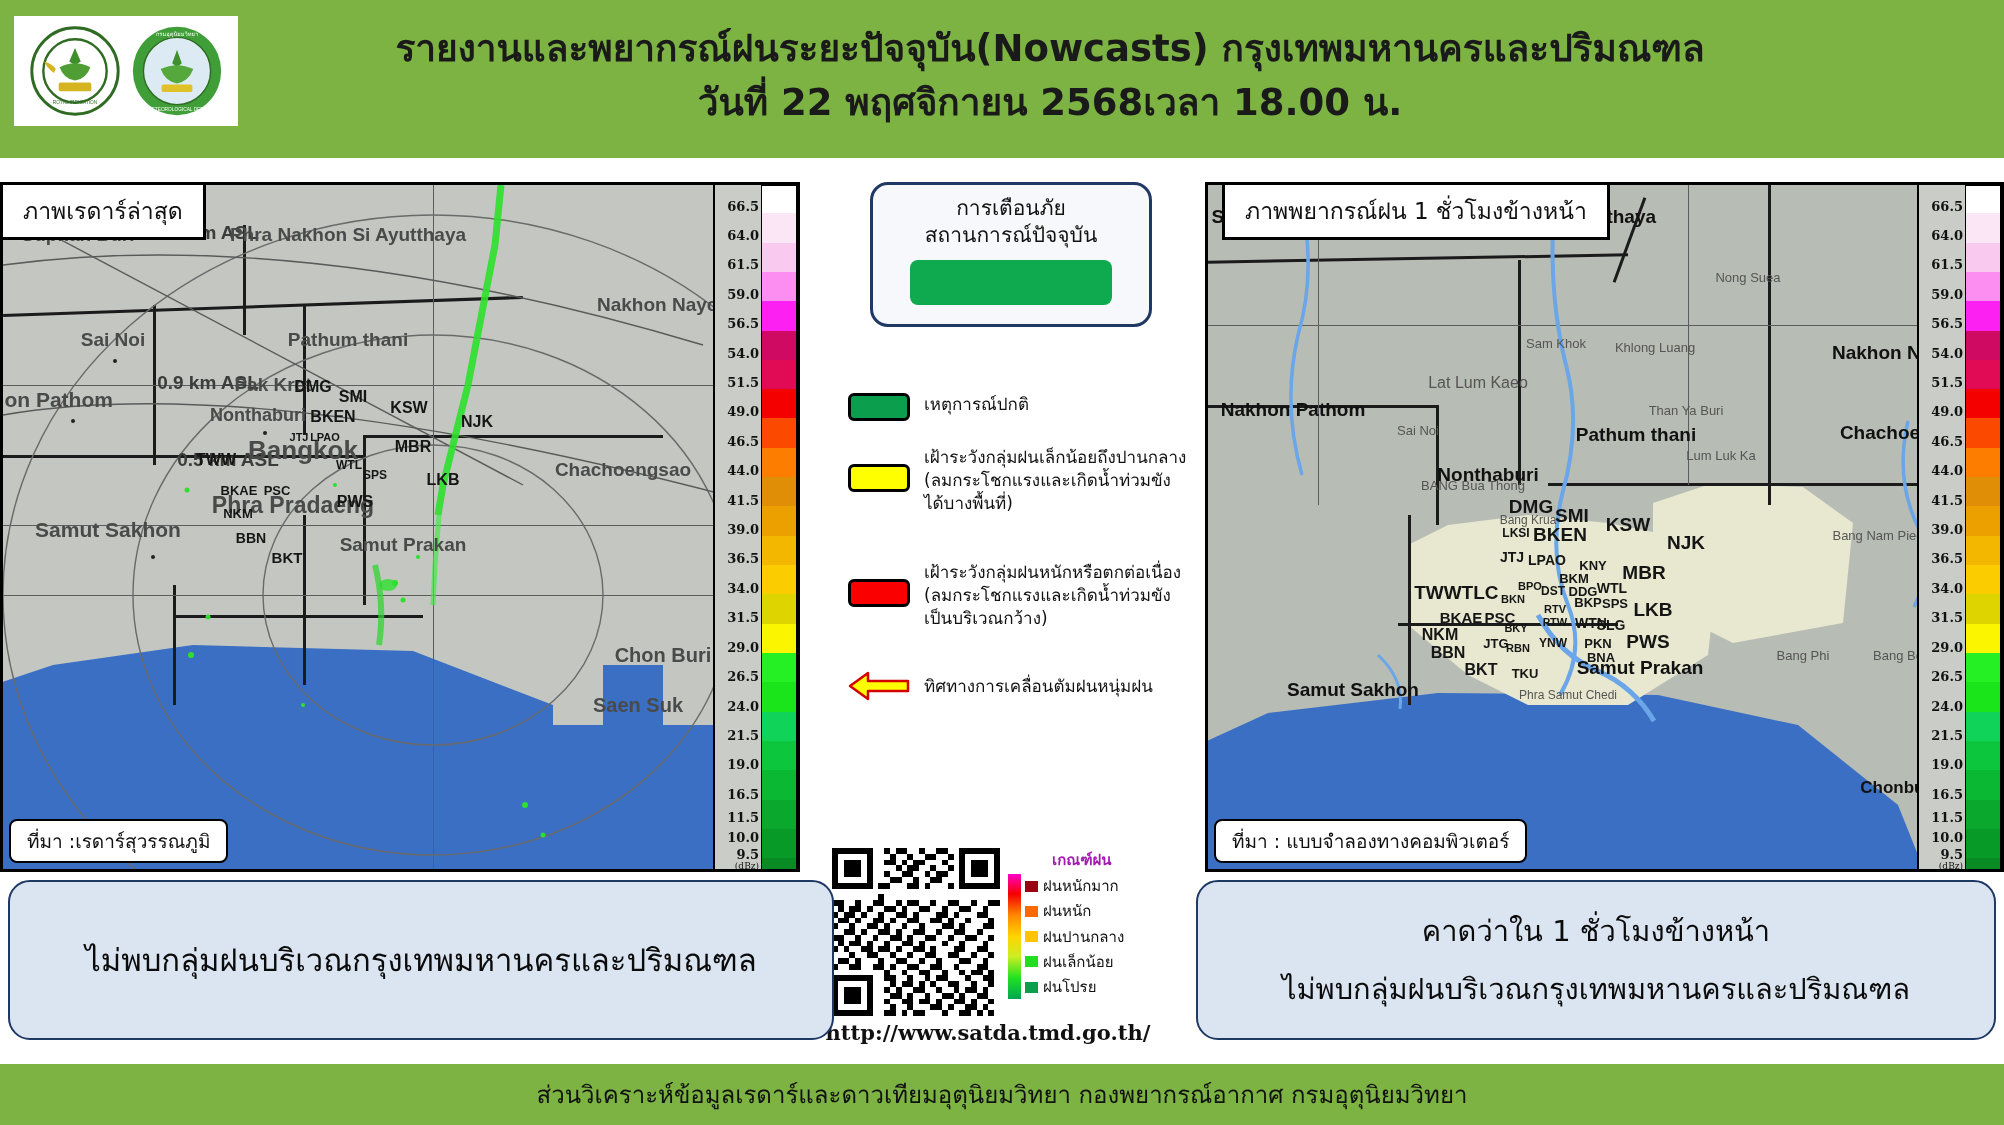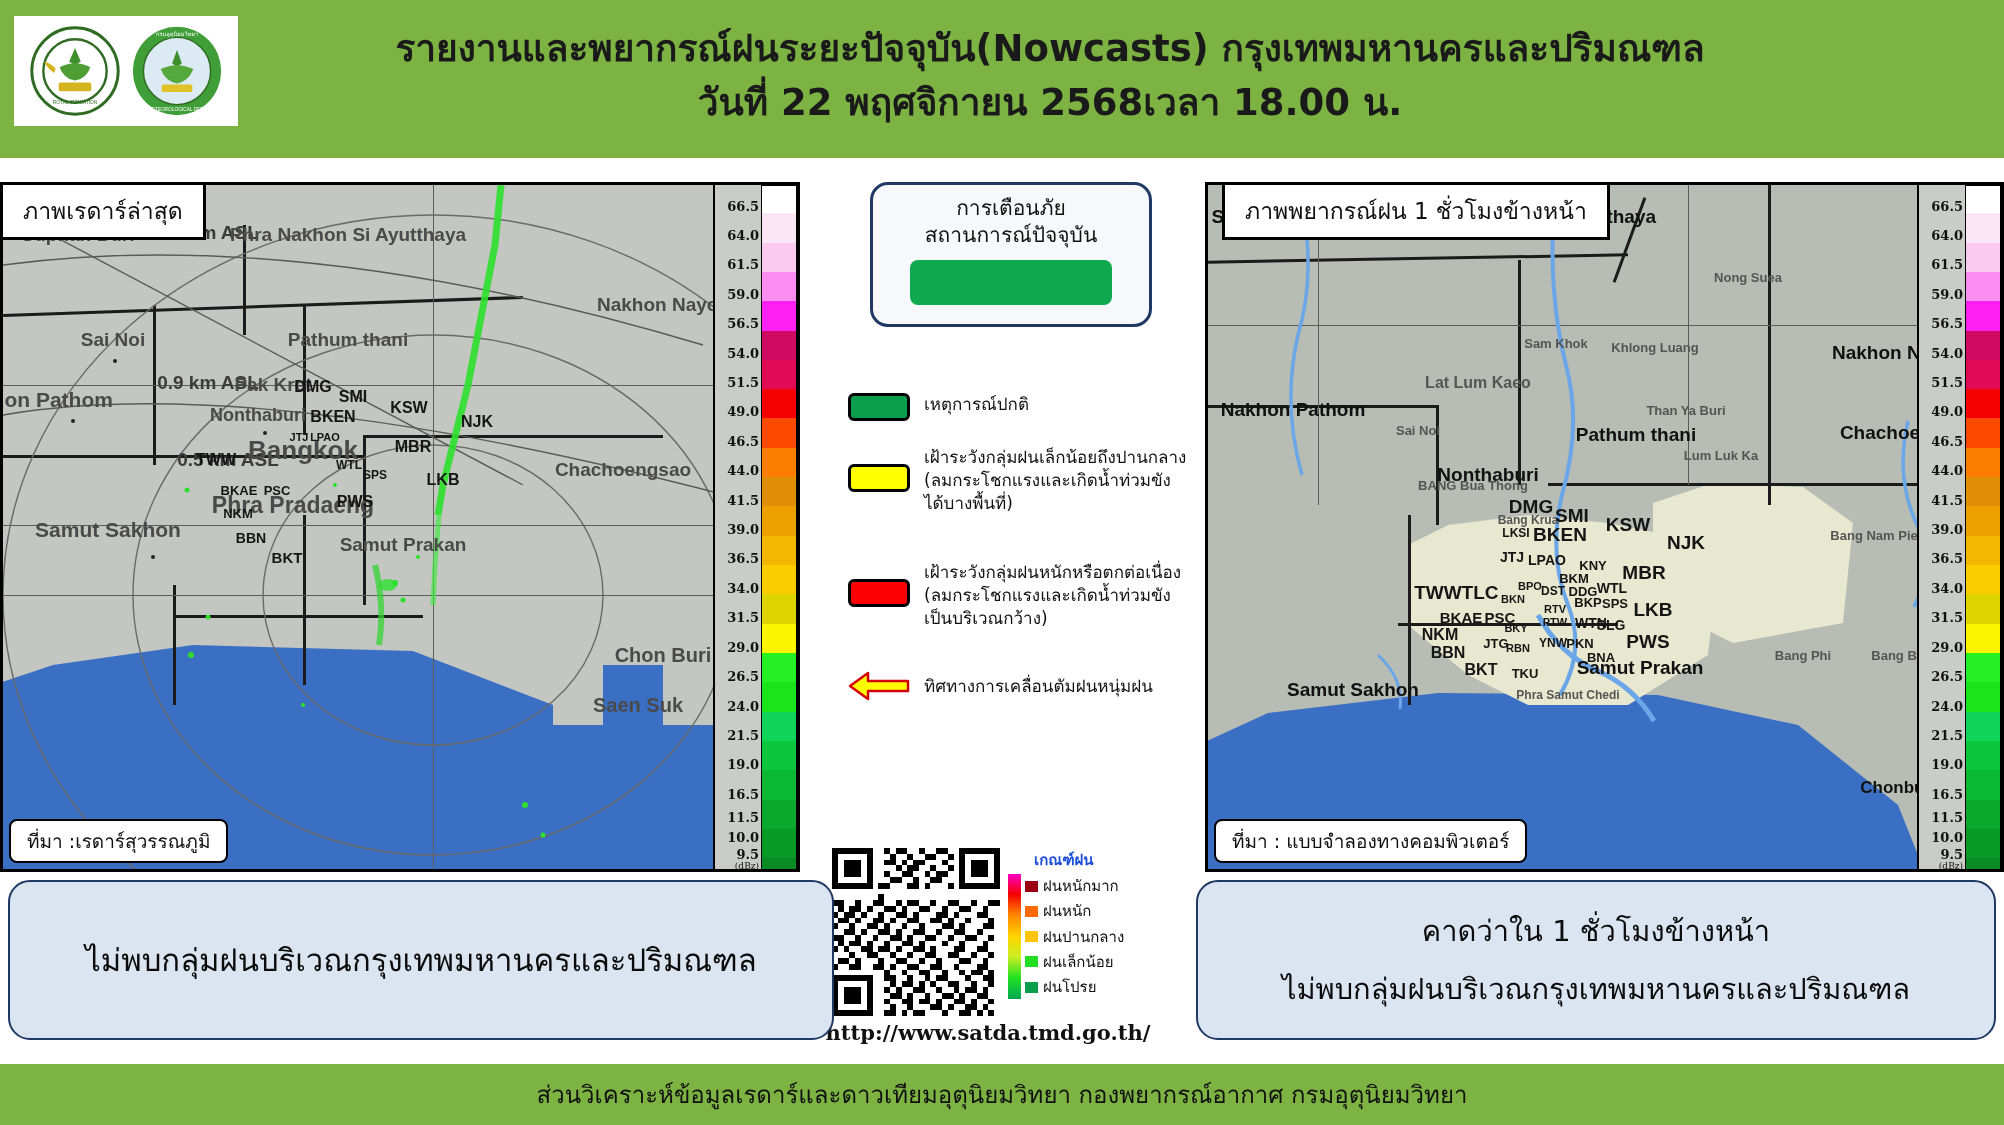--- a/index.html
+++ b/index.html
@@ -103,21 +103,21 @@
   .prov-line {
     position: absolute; background: #1b1b1b;
   }
   .thin-line { position: absolute; background: #5c5c5c; }
   .map-label {
     position: absolute; font-family: "Liberation Sans", sans-serif;
     color: #4a4a4a; font-weight: bold; white-space: nowrap;
     transform: translate(-50%, -50%);
   }
   .map-label.dark { color: #111; }
-  .map-label.small { font-weight: bold; color: #555; }
+  .map-label.small { font-weight: normal; color: #555; }
   .dcode {
     position: absolute; font-family: "Liberation Sans", sans-serif;
     color: #151515; font-weight: bold; white-space: nowrap;
     transform: translate(-50%, -50%);
   }
   .asl-label {
     position: absolute; font-family: "Liberation Sans", sans-serif;
     color: #3c3c3c; font-weight: bold; white-space: nowrap;
     transform: translate(-50%, -50%); font-size: 19px;
   }
@@ -178,21 +178,21 @@
     position: absolute; left: 0px; top: 862px; width: 340px;
     font-family: "DejaVu Serif", serif; font-size: 21px;
     font-weight: bold; color: #111; text-align: center;
   }
   .criteria {
     position: absolute; left: 190px; top: 690px;
     width: 190px;
   }
   .criteria-title {
     font-family: "DejaVu Sans", sans-serif; font-size: 15px;
-    font-weight: bold; color: #1d4ed8; margin-left: 26px; margin-bottom: 2px;
+    font-weight: bold; color: #a21caf; margin-left: 44px; margin-bottom: 2px;
   }
   .criteria-body { display: flex; gap: 4px; }
   .criteria-gradient {
     width: 13px; height: 125px;
     background: linear-gradient(to bottom,
       #ff00c8 0%, #f50000 16%, #ff8800 33%,
       #ffd400 50%, #ccee22 66%, #22e222 83%, #00a651 100%);
   }
   .criteria-items { display: flex; flex-direction: column; justify-content: space-between; height: 125px; }
   .ci { display: flex; align-items: center; gap: 5px; }
@@ -489,21 +489,21 @@
       <div class="dcode" style="left:292px; top:432px; font-size:15px;">PSC</div>
       <div class="dcode" style="left:308px; top:443px; font-size:11px;">BKY</div>
       <div class="dcode" style="left:347px; top:424px; font-size:11px;">RTV</div>
       <div class="dcode" style="left:347px; top:437px; font-size:11px;">PTW</div>
       <div class="dcode" style="left:383px; top:438px; font-size:14px;">WTN</div>
       <div class="dcode" style="left:403px; top:440px; font-size:14px;">SLG</div>
       <div class="dcode" style="left:232px; top:450px; font-size:16px;">NKM</div>
       <div class="dcode" style="left:288px; top:458px; font-size:13px;">JTG</div>
       <div class="dcode" style="left:310px; top:463px; font-size:11px;">RBN</div>
       <div class="dcode" style="left:345px; top:458px; font-size:12px;">YNW</div>
-      <div class="dcode" style="left:372px; top:458px; font-size:13px;">PKN</div>
+      <div class="dcode" style="left:390px; top:458px; font-size:13px;">PKN</div>
       <div class="dcode" style="left:393px; top:472px; font-size:13px;">BNA</div>
       <div class="dcode" style="left:440px; top:457px; font-size:19px;">PWS</div>
       <div class="dcode" style="left:240px; top:468px; font-size:16px;">BBN</div>
       <div class="dcode" style="left:273px; top:485px; font-size:16px;">BKT</div>
       <div class="dcode" style="left:317px; top:488px; font-size:13px;">TKU</div>
     </div>
 
     <div class="panel-caption cap-right-top">ภาพพยากรณ์ฝน 1 ชั่วโมงข้างหน้า</div>
     <div class="source-tag src-right">ที่มา : แบบจำลองทางคอมพิวเตอร์</div>
 

